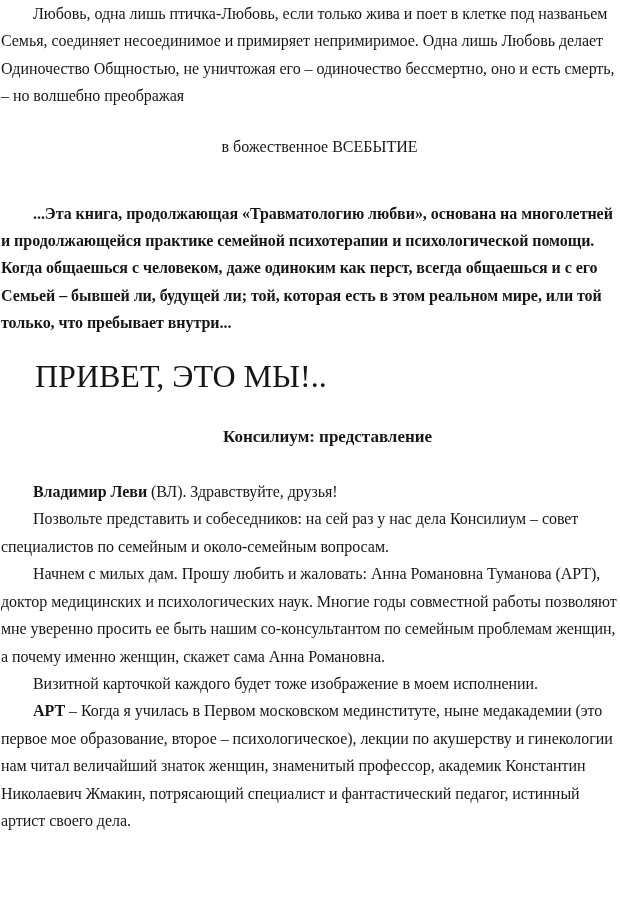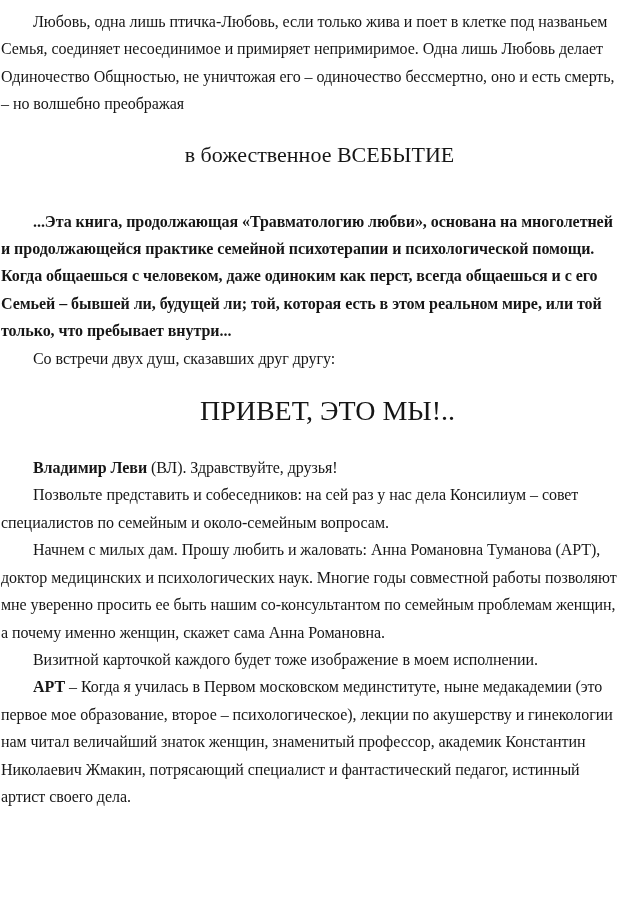--- a/index.html
+++ b/index.html
@@ -9,47 +9,46 @@
   body {
     width: 620px;
     height: 914px;
     overflow: hidden;
     background: #ffffff;
   }
   .page {
     box-sizing: border-box;
     width: 620px;
     height: 914px;
-    padding: 8px 0 0 1px;
+    padding: 0 0 0 1px;
     font-family: "Liberation Serif", "DejaVu Serif", serif;
     font-size: 16px;
     line-height: 27.4px;
     color: #161616;
     text-align: left;
     letter-spacing: -0.05px;
   }
   .page p {
     margin: 0;
     text-indent: 32px;
   }
   .h-main {
     margin: 23px 16px 0 34px;
-    font-size: 22px;
+    font-size: 16px;
     line-height: 28px;
     font-weight: normal;
     text-align: center;
     text-indent: 0;
     letter-spacing: 0;
   }
   .h-chapter {
     margin: 24px 0 0 34px;
-    font-size: 28px;
+    font-size: 32px;
     line-height: 30px;
     font-weight: normal;
-    text-align: center;
     text-indent: 0;
     letter-spacing: 0;
   }
   .h-section {
     margin: 32px 0 0 34px;
     font-size: 17px;
     line-height: 27.4px;
     font-weight: bold;
     text-align: center;
     text-indent: 0;
@@ -64,24 +63,24 @@
 
 <div class="page">
 
   <p>Любовь, одна лишь птичка-Любовь, если только жива и поет в клетке под названьем Семья, соединяет несоединимое и примиряет непримиримое. Одна лишь Любовь делает Одиночество Общностью, не уничтожая его – одиночество бессмертно, оно и есть смерть, – но волшебно преображая</p>
 
   <h1 class="h-main">в божественное ВСЕБЫТИЕ</h1>
 
   <p class="mt-after-h1">...Эта книга, продолжающая «Травматологию любви», основана на многолетней и продолжающейся практике семейной психотерапии и психологической помощи. Когда общаешься с человеком, даже одиноким как перст, всегда общаешься и с его Семьей – бывшей ли, будущей ли; той, которая есть в этом реальном мире, или той только, что пребывает внутри...</p>
 
 
-  <p>Со встречи двух душ, сказавших друг другу:</p>
 
   <h2 class="h-chapter">ПРИВЕТ, ЭТО МЫ!..</h2>
 
+  <h3 class="h-section">Консилиум: представление</h3>
 
   <p class="mt-after-h3"><span class="lead">Владимир Леви</span><span> (ВЛ). Здравствуйте, друзья!</span></p>
 
   <p>Позвольте представить и собеседников: на сей раз у нас дела Консилиум – совет специалистов по семейным и около-семейным вопросам.</p>
 
   <p>Начнем с милых дам. Прошу любить и жаловать: Анна Романовна Туманова (АРТ), доктор медицинских и психологических наук. Многие годы совместной работы позволяют мне уверенно просить ее быть нашим со-консультантом по семейным проблемам женщин, а почему именно женщин, скажет сама Анна Романовна.</p>
 
   <p>Визитной карточкой каждого будет тоже изображение в моем исполнении.</p>
 
   <p><span class="lead">АРТ</span><span> – Когда я училась в Первом московском мединституте, ныне медакадемии (это первое мое образование, второе – психологическое), лекции по акушерству и гинекологии нам читал величайший знаток женщин, знаменитый профессор, академик Константин Николаевич Жмакин, потрясающий специалист и фантастический педагог, истинный артист своего дела.</span></p>

